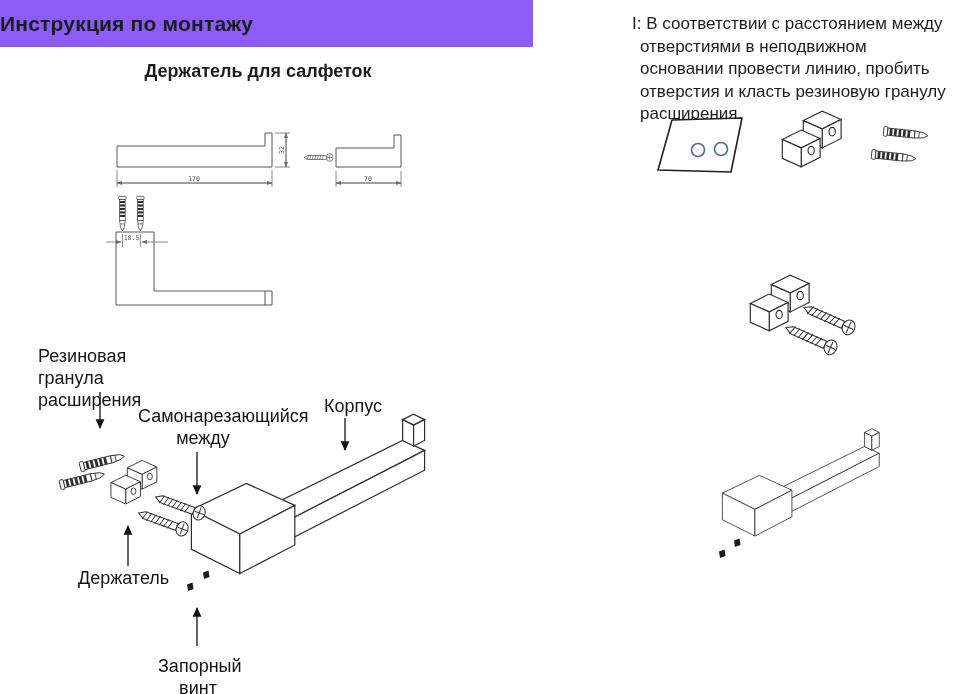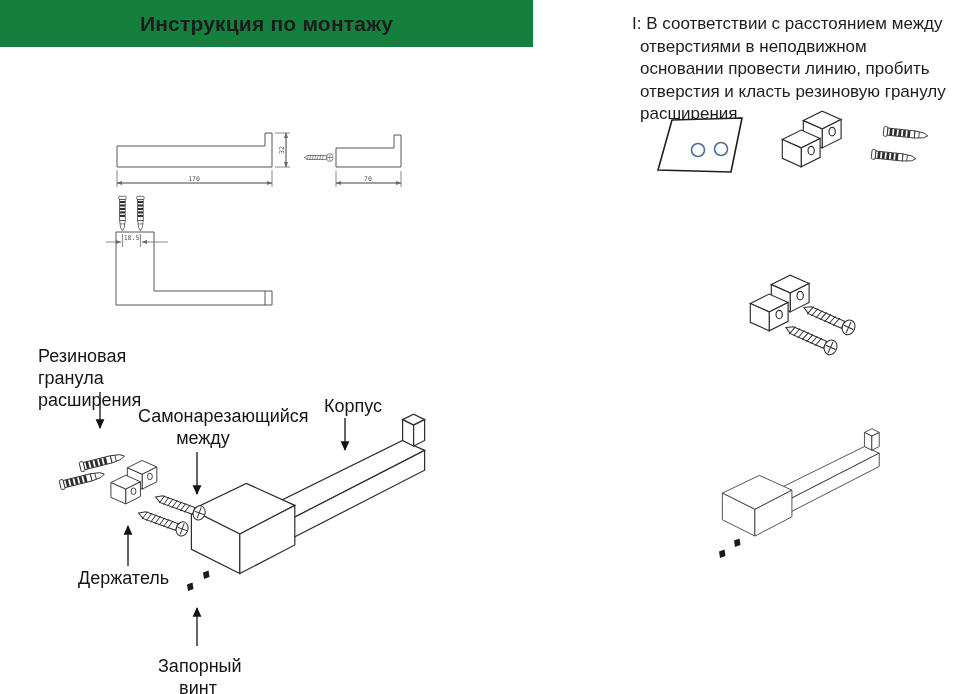--- a/index.html
+++ b/index.html
@@ -1,21 +1,21 @@
 <!DOCTYPE html>
 <html><head>
 <meta charset="utf-8">
 <style>
   * { box-sizing: border-box; margin: 0; padding: 0; }
   html,body { background:#fff; }
   body { font-family: "Liberation Sans", sans-serif; }
   .page { position: relative; width: 970px; height: 694px; background: #fff; overflow: hidden; }
   .abs { position: absolute; }
-  .header-bar { left:0; top:0; width:533px; height:47px; background:#15803d;
-                display:flex; align-items:center; justify-content:center; }
+  .header-bar { left:0; top:0; width:533px; height:47px; background:#8b5cf6;
+                display:flex; align-items:center; justify-content:flex-start; }
   .header-title { font-size:21px; font-weight:bold; color:#1c1c1c; letter-spacing:.2px; }
   .subtitle { left:0; top:61px; width:516px; text-align:center; font-size:18px;
               font-weight:bold; color:#1c1c1c; }
   .part-label { font-size:18px; color:#151515; line-height:1.22; }
   .center { text-align:center; }
   .step-text { font-size:17px; color:#1d1d1d; line-height:1.33; padding-left:8px; text-indent:-8px; }
   svg.layer { position:absolute; overflow:visible; }
   .tl { stroke:#565656; stroke-width:1; fill:none; }
   .xl { stroke:#2e2e2e; stroke-width:1.1; fill:#fff; }
   .dim { stroke:#6a6a6a; stroke-width:.8; fill:none; }
@@ -81,20 +81,21 @@
       </g>
       <g id="sym-setscrew">
         <polygon points="1,2.5 6.5,0.5 7.5,7 2,9" fill="#1b1b1b"></polygon>
       </g>
     </defs>
   </svg>
 
   <div class="abs header-bar">
     <span class="header-title">Инструкция по монтажу</span>
   </div>
+  <div class="abs subtitle">Держатель для салфеток</div>
 
   <svg class="layer" style="left:0;top:90px" width="580" height="260" viewBox="0 90 580 260">
     <defs>
       <marker id="mkD" viewBox="0 0 10 10" refX="8.5" refY="5" markerWidth="8" markerHeight="8" orient="auto">
         <path d="M0,1.5 L9,5 L0,8.5 Z" fill="#6a6a6a"></path>
       </marker>
     </defs>
 
     <g>
       <path class="tl" d="M117,146 H265 V133 H272 V167 H117 Z"></path>

